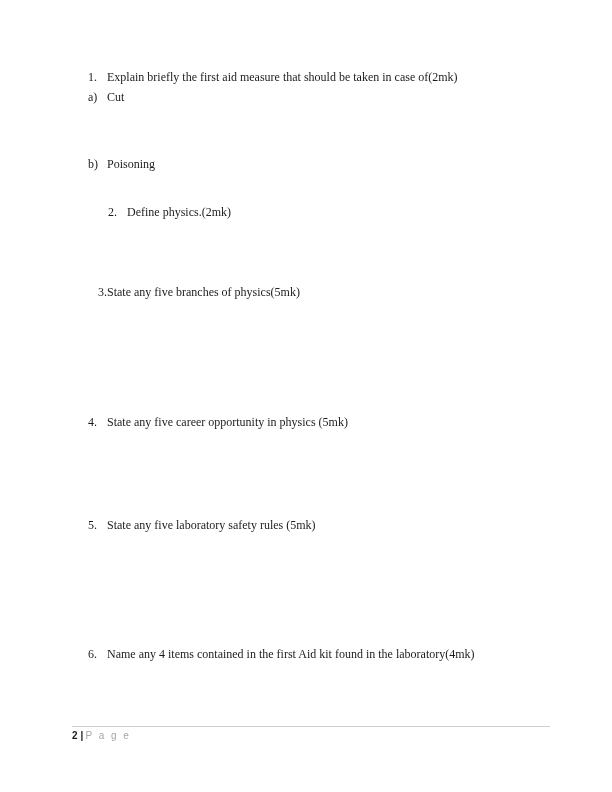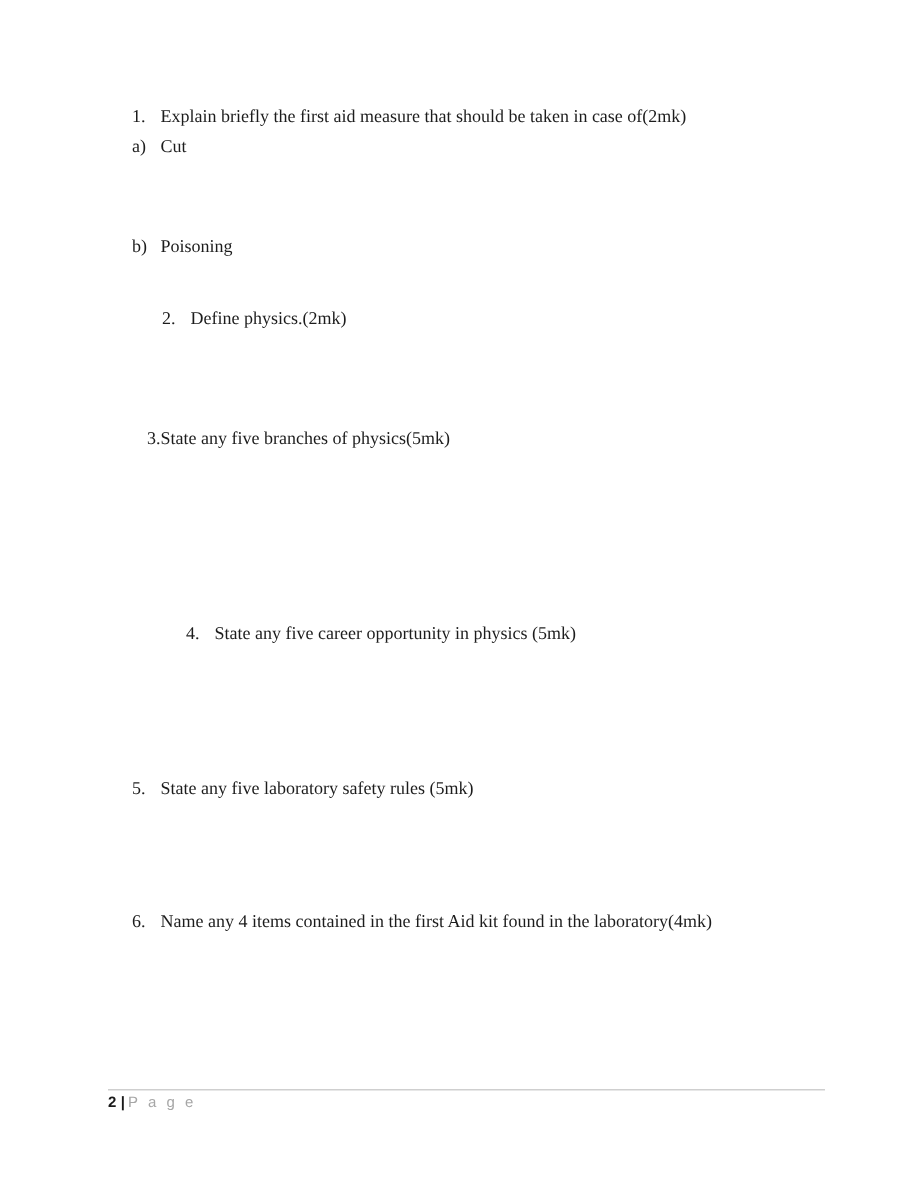--- a/index.html
+++ b/index.html
@@ -57,23 +57,23 @@
   .page-footer .word {
     letter-spacing: 2px;
     margin-top: 16px;
   }
   
   .r0 { top: 70px; }
   .r1 { top: 90px; }
   .r2 { top: 157px; }
   .r3 { top: 205px; margin-left: 20px; }
   .r4 { top: 285px; text-align: right; }
-  .r5 { top: 415px; margin-left: 36px; }
+  .r5 { top: 415px; }
   .r6 { top: 518px; font-family: Liberation Serif, serif; }
-  .r7 { top: 607px; }
+  .r7 { top: 647px; }
 </style>
 </head>
 <body>
 
 <div class="page">
 
   <div class="q-row r0">
     <span class="lbl">1.</span><span>Explain briefly the first aid measure that should be taken in case of(2mk)</span>
   </div>
 

